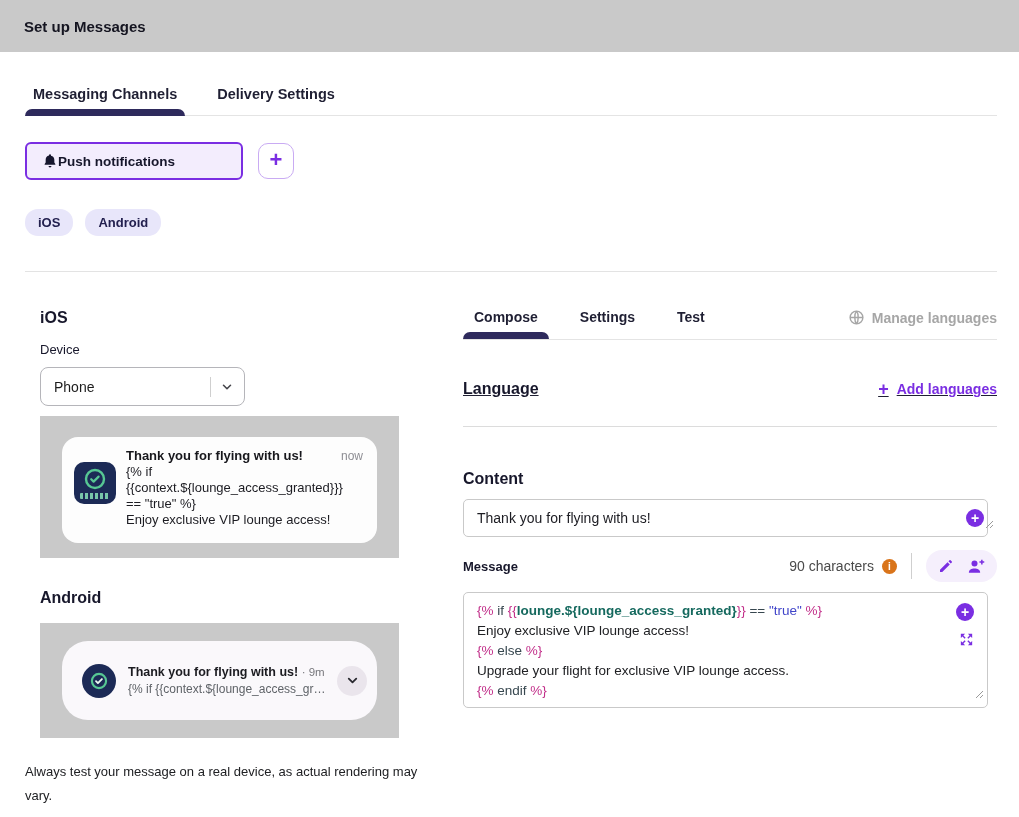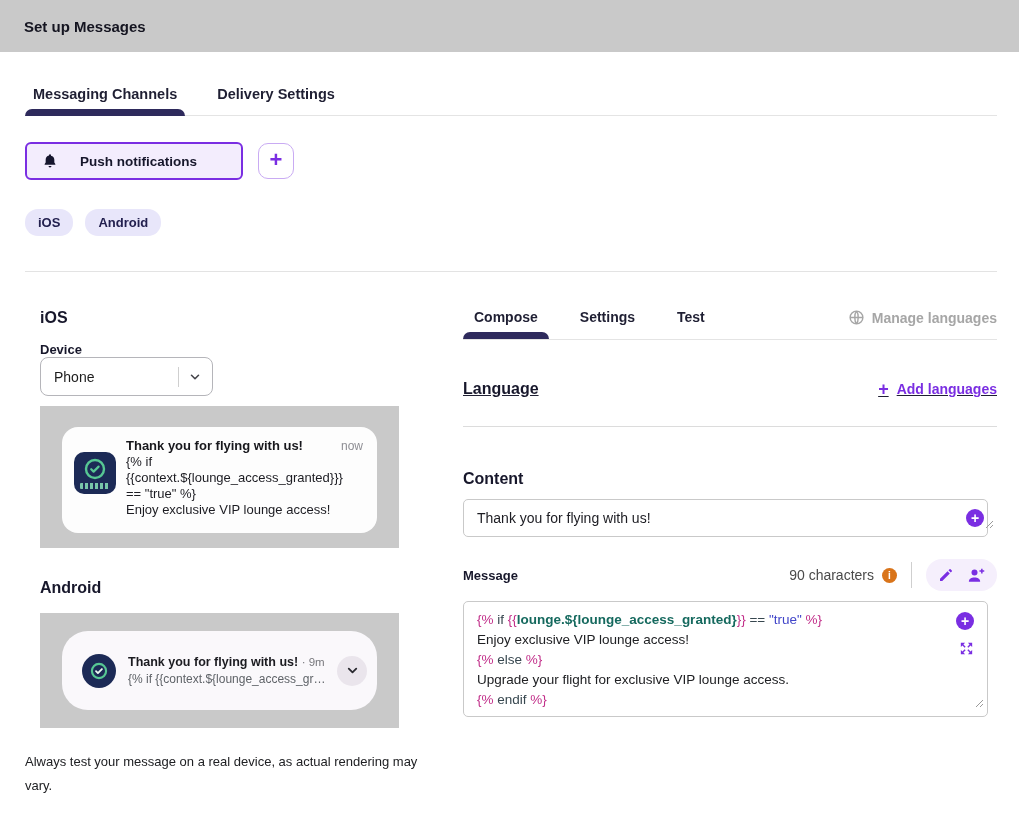--- a/index.html
+++ b/index.html
@@ -14,21 +14,21 @@
   .content { padding:0 22px 0 25px; }
 
   
   .tabbar { display:flex; gap:24px; border-bottom:1px solid #e4e4e4; margin-top:34px; }
   .tab { position:relative; padding:0 8px 13px; font-weight:700; font-size:14.5px; color:#1f1f33; cursor:pointer; }
   .tab.active::after { content:""; position:absolute; left:0; right:0; bottom:-1px; height:7px;
     background:var(--indigo-bar); border-radius:7px 7px 0 0; }
 
   
   .channel-row { display:flex; align-items:center; gap:15px; margin-top:26px; }
-  .push-btn { display:flex; align-items:center; gap:22px; width:218px; height:38px;
+  .push-btn { display:flex; align-items:center; gap:0; width:218px; height:38px;
     border:2px solid var(--accent-purple); background:var(--push-btn-bg); border-radius:6px;
     padding:0 15px; cursor:pointer; }
   .push-btn span.lbl { font-size:13.5px; font-weight:700; color:#16162b; }
   .add-btn { width:36px; height:36px; border:1px solid #c9abf3; border-radius:10px; background:#fff;
     color:var(--accent-purple); font-size:22px; font-weight:700; display:flex; align-items:center;
     justify-content:center; cursor:pointer; line-height:1; padding-bottom:2px; }
 
   
   .pills-row { display:flex; gap:12px; margin-top:29px; }
   .pill { background:var(--pill-bg); color:var(--pill-text); font-weight:700; font-size:13px;
@@ -39,26 +39,26 @@
   
   .workspace { display:flex; gap:26px; margin-top:37px; align-items:flex-start; }
   .left-col { width:412px; flex:none; }
   .preview-pane { padding-left:15px; }
   .right-col { flex:1; min-width:0; }
 
   h2.sec { font-size:16px; font-weight:700; color:#17172b; }
 
   
   .field-row { display:flex; gap:17px; margin-top:15px; }
-  .field label { display:block; font-size:13px; font-weight:700; color:#17172b; margin-bottom:0; }
+  .field label { display:block; font-size:13px; font-weight:400; color:#17172b; margin-bottom:10px; }
   .select { display:flex; align-items:center; height:39px; border:1px solid #b5b5ba; border-radius:8px;
     padding:0 10px 0 13px; background:#fff; cursor:pointer; }
   .select .val { flex:1; font-size:14px; color:#1c1c1c; }
   .select .vdiv { width:1px; height:20px; background:#cfcfcf; margin-right:9px; }
-  .select-device { width:173px; } .select-state { width:169px; }
+  .select-device { width:205px; } .select-state { width:169px; }
 
   
   .ios-preview { width:359px; height:142px; background:var(--preview-bg); margin-top:10px;
     padding:21px 22px; }
   .ios-card { background:#fdfdfd; border-radius:16px; width:315px; min-height:106px;
     padding:11px 14px 11px 10px; display:flex; align-items:flex-start; }
   .app-icon { width:42px; height:42px; flex:none; background:var(--icon-navy); border-radius:10px;
     margin:14px 10px 0 2px; display:flex; flex-direction:column; align-items:center; justify-content:center; }
   .app-icon .band { width:30px; height:6px; margin-top:2px; border-radius:1px;
     background:repeating-linear-gradient(90deg, rgba(137,226,185,.85) 0 3px, transparent 3px 5px); }
@@ -104,21 +104,21 @@
   .title-label { margin-top:53px; font-size:13px; font-weight:700; color:#17172b; }
   .input-wrap { position:relative; margin-top:11px; }
   .title-input { width:525px; height:38px; border:1px solid #c9c9c9; border-radius:5px;
     font-family:inherit; font-size:14px; color:#1c1c22; padding:0 40px 0 13px; outline:none; }
   .plus-circle { position:absolute; width:18px; height:18px; border-radius:50%;
     background:var(--accent-purple); color:#fff; font-size:14px; font-weight:700; line-height:1;
     display:flex; align-items:center; justify-content:center; cursor:pointer; padding-bottom:1px; }
   .title-plus { right:13px; top:10px; }
   .corner { position:absolute; right:3px; bottom:4px; }
 
-  .message-row { display:flex; align-items:center; margin-top:22px; }
+  .message-row { display:flex; align-items:center; margin-top:13px; }
   .message-label { font-size:13px; font-weight:700; color:#17172b; }
   .msg-meta { margin-left:auto; display:flex; align-items:center; gap:8px; }
   .char-count { font-size:14px; color:#4a4a4a; }
   .info-dot { width:15px; height:15px; border-radius:50%; background:var(--info-orange); color:#fff;
     font-size:10px; font-weight:700; display:flex; align-items:center; justify-content:center; cursor:pointer; }
   .meta-vdiv { width:1px; height:26px; background:#cfcfcf; margin:0 6px; }
   .mode-pill { display:flex; align-items:center; gap:13px; background:#f5effc; border-radius:17px;
     padding:7px 12px; }
   .mode-pill .icon-btn { cursor:pointer; display:flex; }
 

